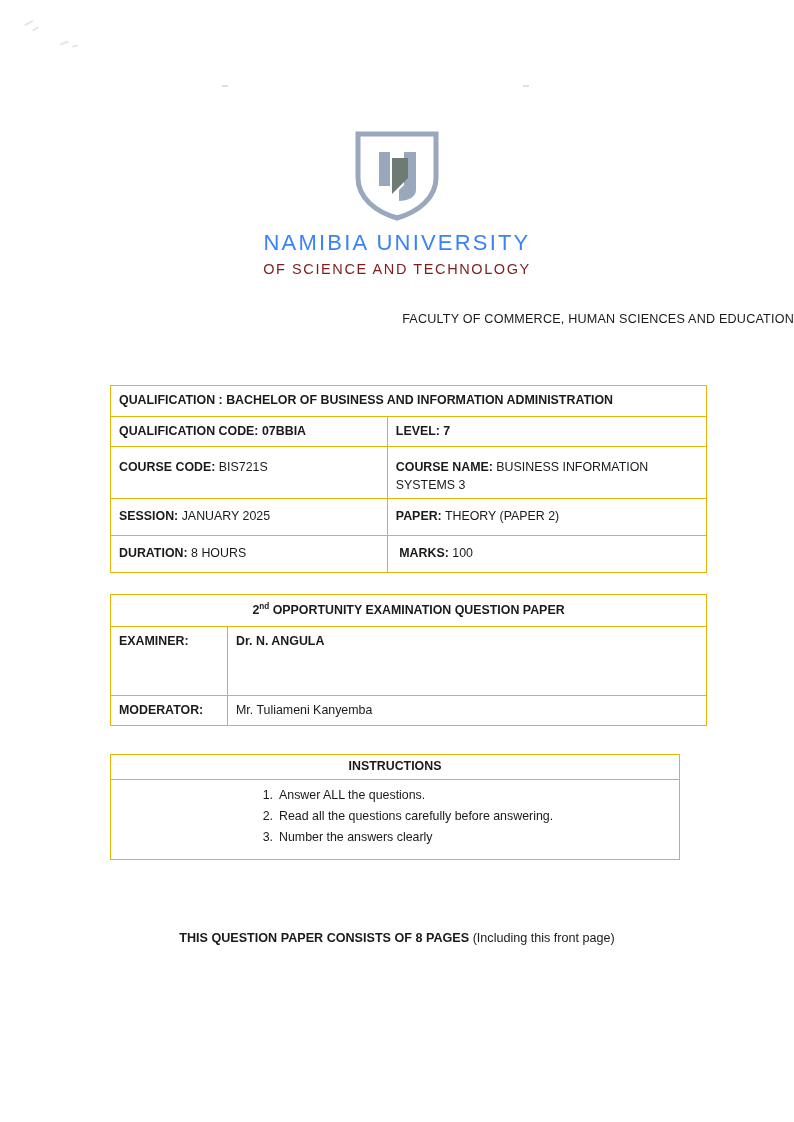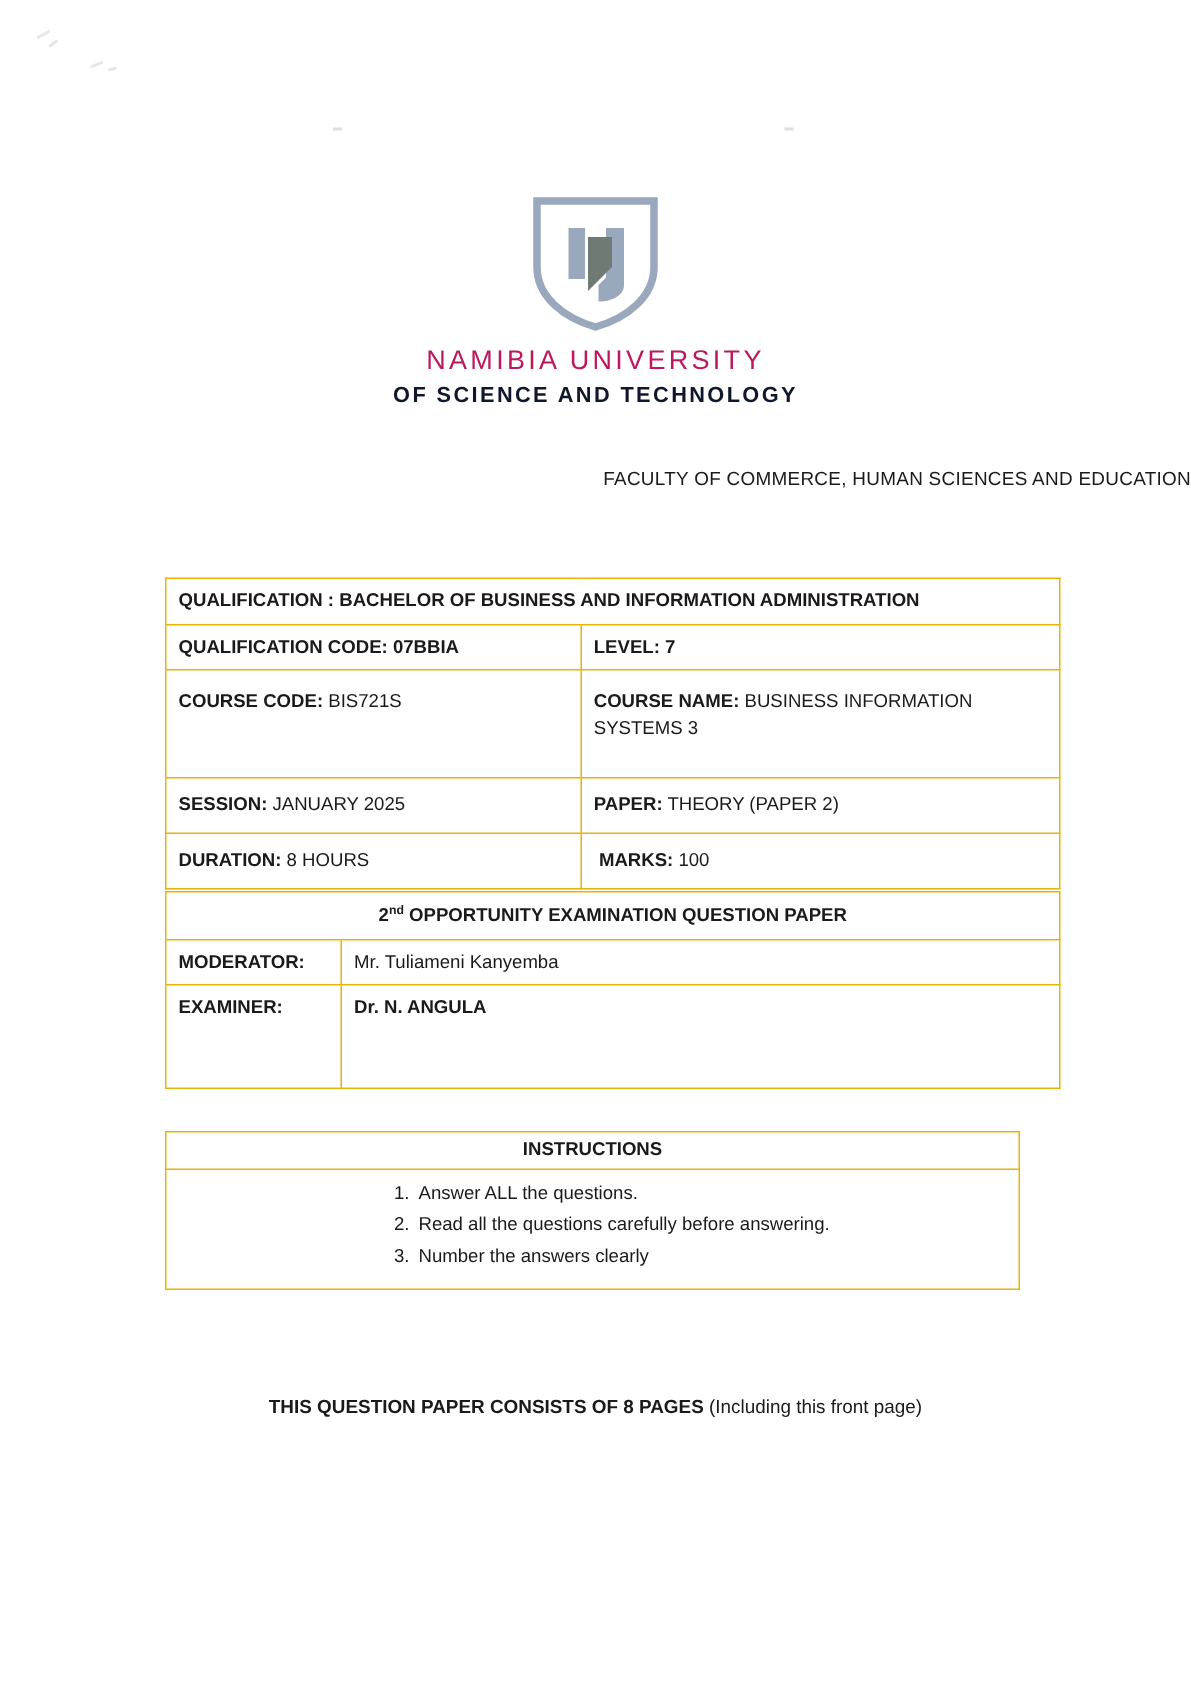--- a/index.html
+++ b/index.html
@@ -66,33 +66,33 @@
     position: absolute;
     top: 130px;
     left: 0;
     width: 794px;
     text-align: center;
   }
   .logo-svg { display: block; margin: 0 auto; }
 
   .uni-name {
     text-align: center;
-    font-size: 18px;
+    font-size: 22px;
     letter-spacing: 2.2px;
-    color: #be185d;
+    color: #3b82f6;
     margin-top: 8px;
     font-weight: 500;
   }
   .uni-sub {
     text-align: center;
     font-size: 14.5px;
     letter-spacing: 1.6px;
-    color: #0f172a;
+    color: #7f1d1d;
     margin-top: 5px;
-    font-weight: 700;
+    font-weight: 400;
   }
 
   
   .faculty {
     position: absolute;
     top: 312px;
     left: 0;
     width: 794px;
     text-align: right;
     font-size: 12.6px;
@@ -125,21 +125,21 @@
 
   .tbl-qual {
     position: absolute;
     top: 385px;
     left: 110px;
     width: 597px;
   }
   .tbl-qual td.full { width: 100%; }
   .tbl-qual td.left-col { width: 280px; }
 
-  .row-tall td { padding-top: 12px; padding-bottom: 24px; }
+  .row-tall td { padding-top: 12px; padding-bottom: 4px; }
   .row-mid td { padding-top: 9px; padding-bottom: 9px; }
 
   .tbl-exam {
     position: absolute;
     top: 594px;
     left: 110px;
     width: 597px;
   }
   .tbl-exam td.center-head {
     text-align: center;
@@ -272,26 +272,26 @@
     </table>
 
   <table class="tbl-exam">
     <tbody>
         <tr>
       <td class="center-head" colspan="2">
         <span>2</span><sup>nd</sup><span> OPPORTUNITY EXAMINATION QUESTION PAPER</span>
       </td>
     </tr>
     <tr>
+      <td class="label examiner-cell">EXAMINER:</td>
+      <td class="b examiner-cell">Dr. N. ANGULA</td>
+    </tr>
+    <tr>
       <td class="label">MODERATOR:</td>
       <td>Mr. Tuliameni Kanyemba</td>
-    </tr>
-    <tr>
-      <td class="label examiner-cell">EXAMINER:</td>
-      <td class="b examiner-cell">Dr. N. ANGULA</td>
     </tr>
   </tbody>
     </table>
 
   <table class="tbl-instr">
     <tbody>
         <tr>
       <td class="instr-head">INSTRUCTIONS</td>
     </tr>
     <tr>

